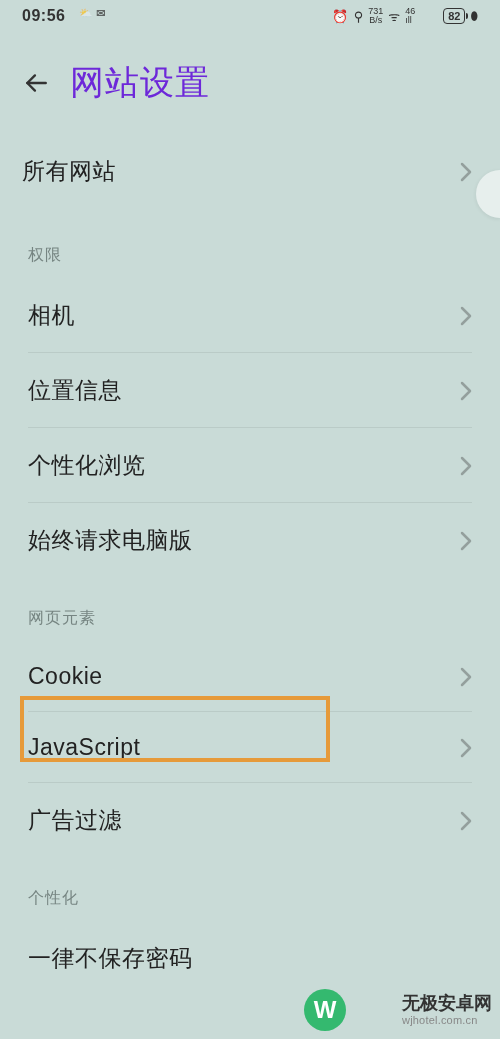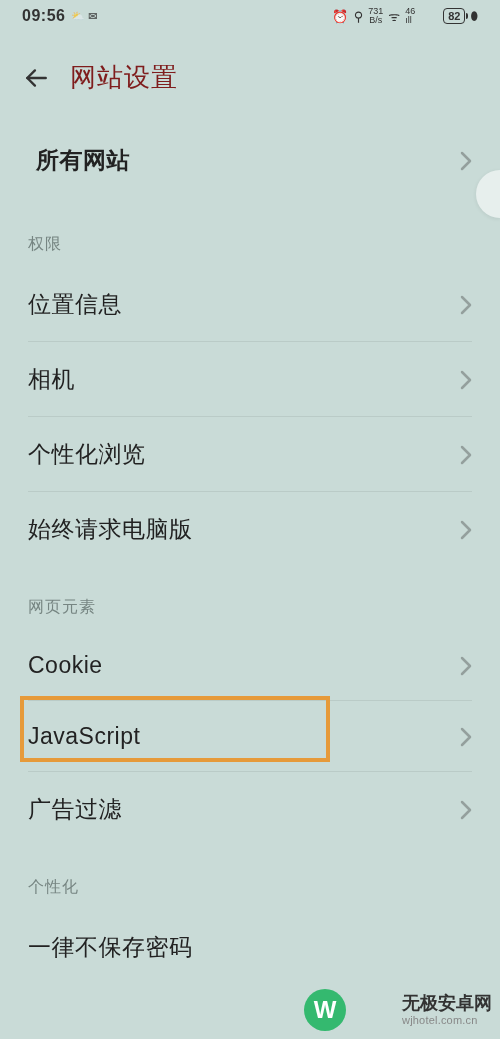--- a/index.html
+++ b/index.html
@@ -20,22 +20,22 @@
       height: 32px;
       display: flex;
       justify-content: space-between;
       align-items: center;
       padding: 0 22px;
       font-size: 15px;
       color: #333;
     }
     .status-left {
       display: flex;
-      align-items: center;
-      gap: 6px;
+      align-items: flex-start;
+      gap: 14px;
       font-weight: 600;
     }
     .status-left .time {
       font-size: 16px;
       letter-spacing: 0.5px;
     }
     .status-left .mini-icons {
       font-size: 11px;
       opacity: 0.7;
     }
@@ -86,23 +86,23 @@
       gap: 20px;
     }
     .back-arrow {
       width: 28px;
       height: 28px;
       display: flex;
       align-items: center;
       justify-content: center;
     }
     .header-title {
-      font-size: 26px;
+      font-size: 34px;
       font-weight: 500;
-      color: #7f1d1d;
+      color: #6d28d9;
       letter-spacing: 1px;
     }
     .content {
       padding: 0 0 0 0;
     }
     .list-item {
       display: flex;
       align-items: center;
       justify-content: space-between;
       padding: 22px 28px 22px 28px;
@@ -114,22 +114,21 @@
     .list-item::after {
       content: "";
       position: absolute;
       bottom: 0;
       left: 28px;
       right: 28px;
       height: 1px;
       background: rgba(0,0,0,0.07);
     }
     .top-item {
-      padding: 32px 28px 28px 36px;
-      font-weight: bold;
+      padding: 32px 28px 28px 22px;
     }
     .top-item::after { display: none; }
     .list-item .label {
       font-size: 23px;
       color: #222;
       letter-spacing: 0.5px;
     }
     .chevron {
       width: 12px;
       height: 20px;
@@ -232,28 +231,28 @@
   <div class="list-item top-item">
     <span class="label">所有网站</span>
     <svg class="chevron" viewBox="0 0 12 20">
         <polyline points="2,2 10,10 2,18" fill="none" stroke="#333" stroke-width="2.5" stroke-linecap="round" stroke-linejoin="round"></polyline>
       </svg>
   </div>
 
   <div class="section-header">权限</div>
 
   <div class="list-item">
+    <span class="label">相机</span>
+    <svg class="chevron" viewBox="0 0 12 20">
+        <polyline points="2,2 10,10 2,18" fill="none" stroke="#333" stroke-width="2.5" stroke-linecap="round" stroke-linejoin="round"></polyline>
+      </svg>
+  </div>
+
+  <div class="list-item">
     <span class="label">位置信息</span>
-    <svg class="chevron" viewBox="0 0 12 20">
-        <polyline points="2,2 10,10 2,18" fill="none" stroke="#333" stroke-width="2.5" stroke-linecap="round" stroke-linejoin="round"></polyline>
-      </svg>
-  </div>
-
-  <div class="list-item">
-    <span class="label">相机</span>
     <svg class="chevron" viewBox="0 0 12 20">
         <polyline points="2,2 10,10 2,18" fill="none" stroke="#333" stroke-width="2.5" stroke-linecap="round" stroke-linejoin="round"></polyline>
       </svg>
   </div>
 
   <div class="list-item">
     <span class="label">个性化浏览</span>
     <svg class="chevron" viewBox="0 0 12 20">
         <polyline points="2,2 10,10 2,18" fill="none" stroke="#333" stroke-width="2.5" stroke-linecap="round" stroke-linejoin="round"></polyline>
       </svg>

